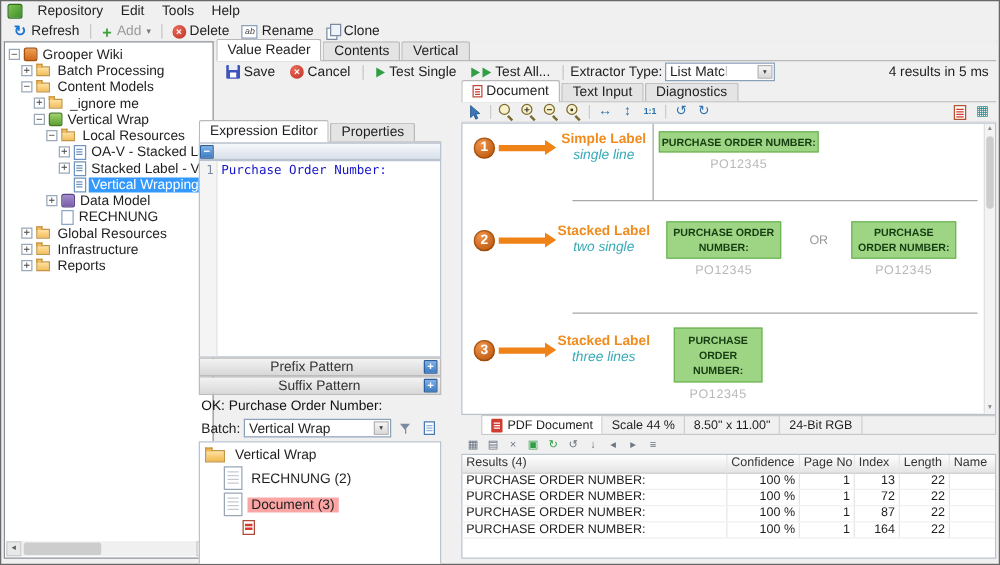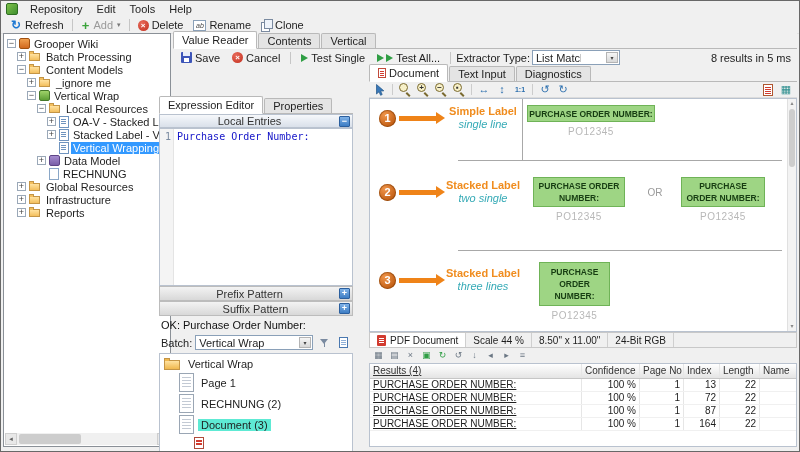--- a/index.html
+++ b/index.html
@@ -87,21 +87,21 @@
   .funnel{position:relative;width:9px;height:10px;}
   .funnel::before{content:"";position:absolute;left:0;top:1px;border-left:4.5px solid transparent;border-right:4.5px solid transparent;border-top:5px solid #7a8aa0;}
   .funnel::after{content:"";position:absolute;left:4px;top:5px;width:1.5px;height:4px;background:#7a8aa0;}
   .pageico{width:9px;height:11px;background:#fff;border:1px solid #4a78b0;position:relative;box-sizing:border-box;}
   .pageico::before{content:"";position:absolute;left:1px;top:2px;width:5px;height:1px;background:#8fb0d8;box-shadow:0 2px 0 #8fb0d8,0 4px 0 #8fb0d8;}
   .batch-tree{position:absolute;top:255px;left:0;right:0;bottom:0;background:#fff;border:1px solid #b9c2cf;overflow:hidden;padding:2px;box-sizing:border-box;}
   .brow{display:flex;align-items:center;height:21px;white-space:nowrap;}
   .brow.rt-folder{height:16px;}
   .brow.rt-pdf{height:15px;}
   .blabel{padding:0 3px;}
-  .blabel.hl-gray{background:#5eead4;}
+  .blabel.hl-gray{background:#fca5a5;}
   .blabel.hl-orange{background:#f9a050;}
   .bicon{flex:none;margin-right:4px;position:relative;}
   .bicon.folder{width:17px;height:13px;}
   .bicon.folder::before{content:"";position:absolute;left:0;top:2px;width:16px;height:10px;background:linear-gradient(#ffe2a0,#f0b84e);border:1px solid #c49546;box-sizing:border-box;}
   .bicon.folder::after{content:"";position:absolute;left:0;top:0;width:6px;height:3px;background:#f0b84e;border:1px solid #c49546;border-bottom:none;box-sizing:border-box;}
   .bicon.page,.bicon.document{width:15px;height:19px;background:#fff;border:1px solid #9aa6b4;box-sizing:border-box;}
   .bicon.page::before,.bicon.document::before{content:"";position:absolute;left:2px;top:3px;width:9px;height:1px;background:#c3cad4;box-shadow:0 3px 0 #c3cad4,0 6px 0 #c3cad4,0 9px 0 #c3cad4;}
   .bicon.pdf{width:10px;height:12px;background:#fff;border:1px solid #b04a3a;box-sizing:border-box;}
   .bicon.pdf::before{content:"";position:absolute;left:1px;top:2px;width:6px;height:2px;background:#d23b2f;box-shadow:0 3px 0 #d23b2f;}
 
@@ -146,36 +146,36 @@
   .p1{left:157px;top:27px;width:128px;}
   .p2a{left:163px;top:112px;width:92px;}
   .p2b{left:311px;top:112px;width:84px;}
   .p3{left:169px;top:211px;width:71px;}
   .or-label{position:absolute;left:270px;top:88px;width:30px;text-align:center;color:#9a9a9a;font-size:10px;}
   .dv-scroll{position:absolute;right:0;top:0;bottom:0;width:9px;background:#f3f3f3;border-left:1px solid #e0e0e0;box-sizing:border-box;}
   .dv-arrow{position:absolute;left:0;right:0;height:9px;font-size:6px;text-align:center;color:#888;line-height:9px;}
   .dv-arrow.up{top:0;} .dv-arrow.down{bottom:0;}
   .dv-thumb{position:absolute;left:1px;right:1px;top:10px;height:58px;background:#cdcdcd;border-radius:3px;}
 
-  .doc-status{position:absolute;top:266px;left:0;right:0;height:16px;background:#f0f0f0;border:1px solid #c8c8c8;display:flex;align-items:center;font-size:10px;box-sizing:border-box;}
+  .doc-status{position:absolute;top:266px;left:16px;right:0;height:16px;background:#f0f0f0;border:1px solid #c8c8c8;display:flex;align-items:center;font-size:10px;box-sizing:border-box;}
   .ds-cell{display:flex;align-items:center;gap:4px;padding:0 7px;height:100%;border-right:1px solid #cfcfcf;white-space:nowrap;}
   .ds-cell.first{background:#fff;}
   .pdf-ico{width:9px;height:11px;background:#d23b2f;border-radius:1px;position:relative;flex:none;}
   .pdf-ico::before{content:"";position:absolute;left:2px;top:3px;width:5px;height:1px;background:#fff;box-shadow:0 2px 0 #fff,0 4px 0 #fff;}
 
   .r-toolbar{position:absolute;top:282px;left:0;right:0;height:15px;display:flex;align-items:center;gap:3px;padding:0 3px;background:#f0f0f0;box-sizing:border-box;}
   .rt-ico{width:13px;height:13px;font-size:9px;line-height:13px;text-align:center;color:#6a7683;flex:none;}
   .rt-ico.green{color:#2f9e44;}
 
   .results-grid{position:absolute;top:297px;left:0;right:0;bottom:0;background:#fff;border:1px solid #b9c2cf;overflow:hidden;box-sizing:border-box;}
   .gr-head{display:flex;height:14px;background:linear-gradient(#ffffff,#e4e4e4);border-bottom:1px solid #c6c6c6;}
   .gr-head .gc{line-height:14px;color:#333;}
   .gr-row{display:flex;height:12px;border-bottom:1px solid #f0f0f0;}
   .gc{padding:0 3px;border-right:1px solid #e6e6e6;overflow:hidden;white-space:nowrap;font-size:10px;line-height:12px;box-sizing:border-box;}
-  .gc.c0{width:212px;text-decoration:underline;}
+  .gc.c0{width:212px;}
   .gc.c1{width:58px;}
   .gc.c2{width:44px;}
   .gc.c3{width:36px;}
   .gc.c4{width:40px;}
   .gc.c5{flex:1;border-right:none;}
   .gc.num{text-align:right;}
 </style>
 </head>
 <body>
 
@@ -321,30 +321,29 @@
       <span class="play"></span>
         <span class="play second"></span>
       <span>Test All...</span>
     </span>
     <span class="tsep"></span>
     <span>Extractor Type:</span>
     <span class="combo extractor-combo">
       <span class="cval">List Match</span>
       <span class="cbtn">▾</span>
     </span>
-    <span class="results-summary">8 results in 5 ms</span>
+    <span class="results-summary">4 results in 5 ms</span>
   </div>
 
   <div class="middle-panel">
     <div class="tabstrip m-tabs">
       <span class="tab active">Expression Editor</span>
       <span class="tab">Properties</span>
     </div>
     <div class="local-header">
-      <span class="local-title">Local Entries</span>
       <span class="mini-btn">−</span>
     </div>
     <div class="editor">
       <div class="gutter">1</div>
       <div class="code">Purchase Order Number:</div>
     </div>
     <div class="pattern-bar prefix">
       <span class="ptitle">Prefix Pattern</span>
       <span class="mini-btn">+</span>
     </div>
@@ -363,24 +362,20 @@
           <span class="funnel"></span>
         </span>
       <span class="ibtn">
           <span class="pageico"></span>
         </span>
     </div>
     <div class="batch-tree">
         <div class="brow rt-folder" style="padding-left: 2px;">
           <span class="bicon folder"></span>
           <span class="blabel">Vertical Wrap</span>
-        </div>
-        <div class="brow rt-page" style="padding-left: 17px;">
-          <span class="bicon page"></span>
-          <span class="blabel">Page 1</span>
         </div>
         <div class="brow rt-document" style="padding-left: 17px;">
           <span class="bicon document"></span>
           <span class="blabel">RECHNUNG (2)</span>
         </div>
         <div class="brow rt-document" style="padding-left: 17px;">
           <span class="bicon document"></span>
           <span class="blabel hl-gray">Document (3)</span>
         </div>
         <div class="brow rt-pdf" style="padding-left: 32px;">

